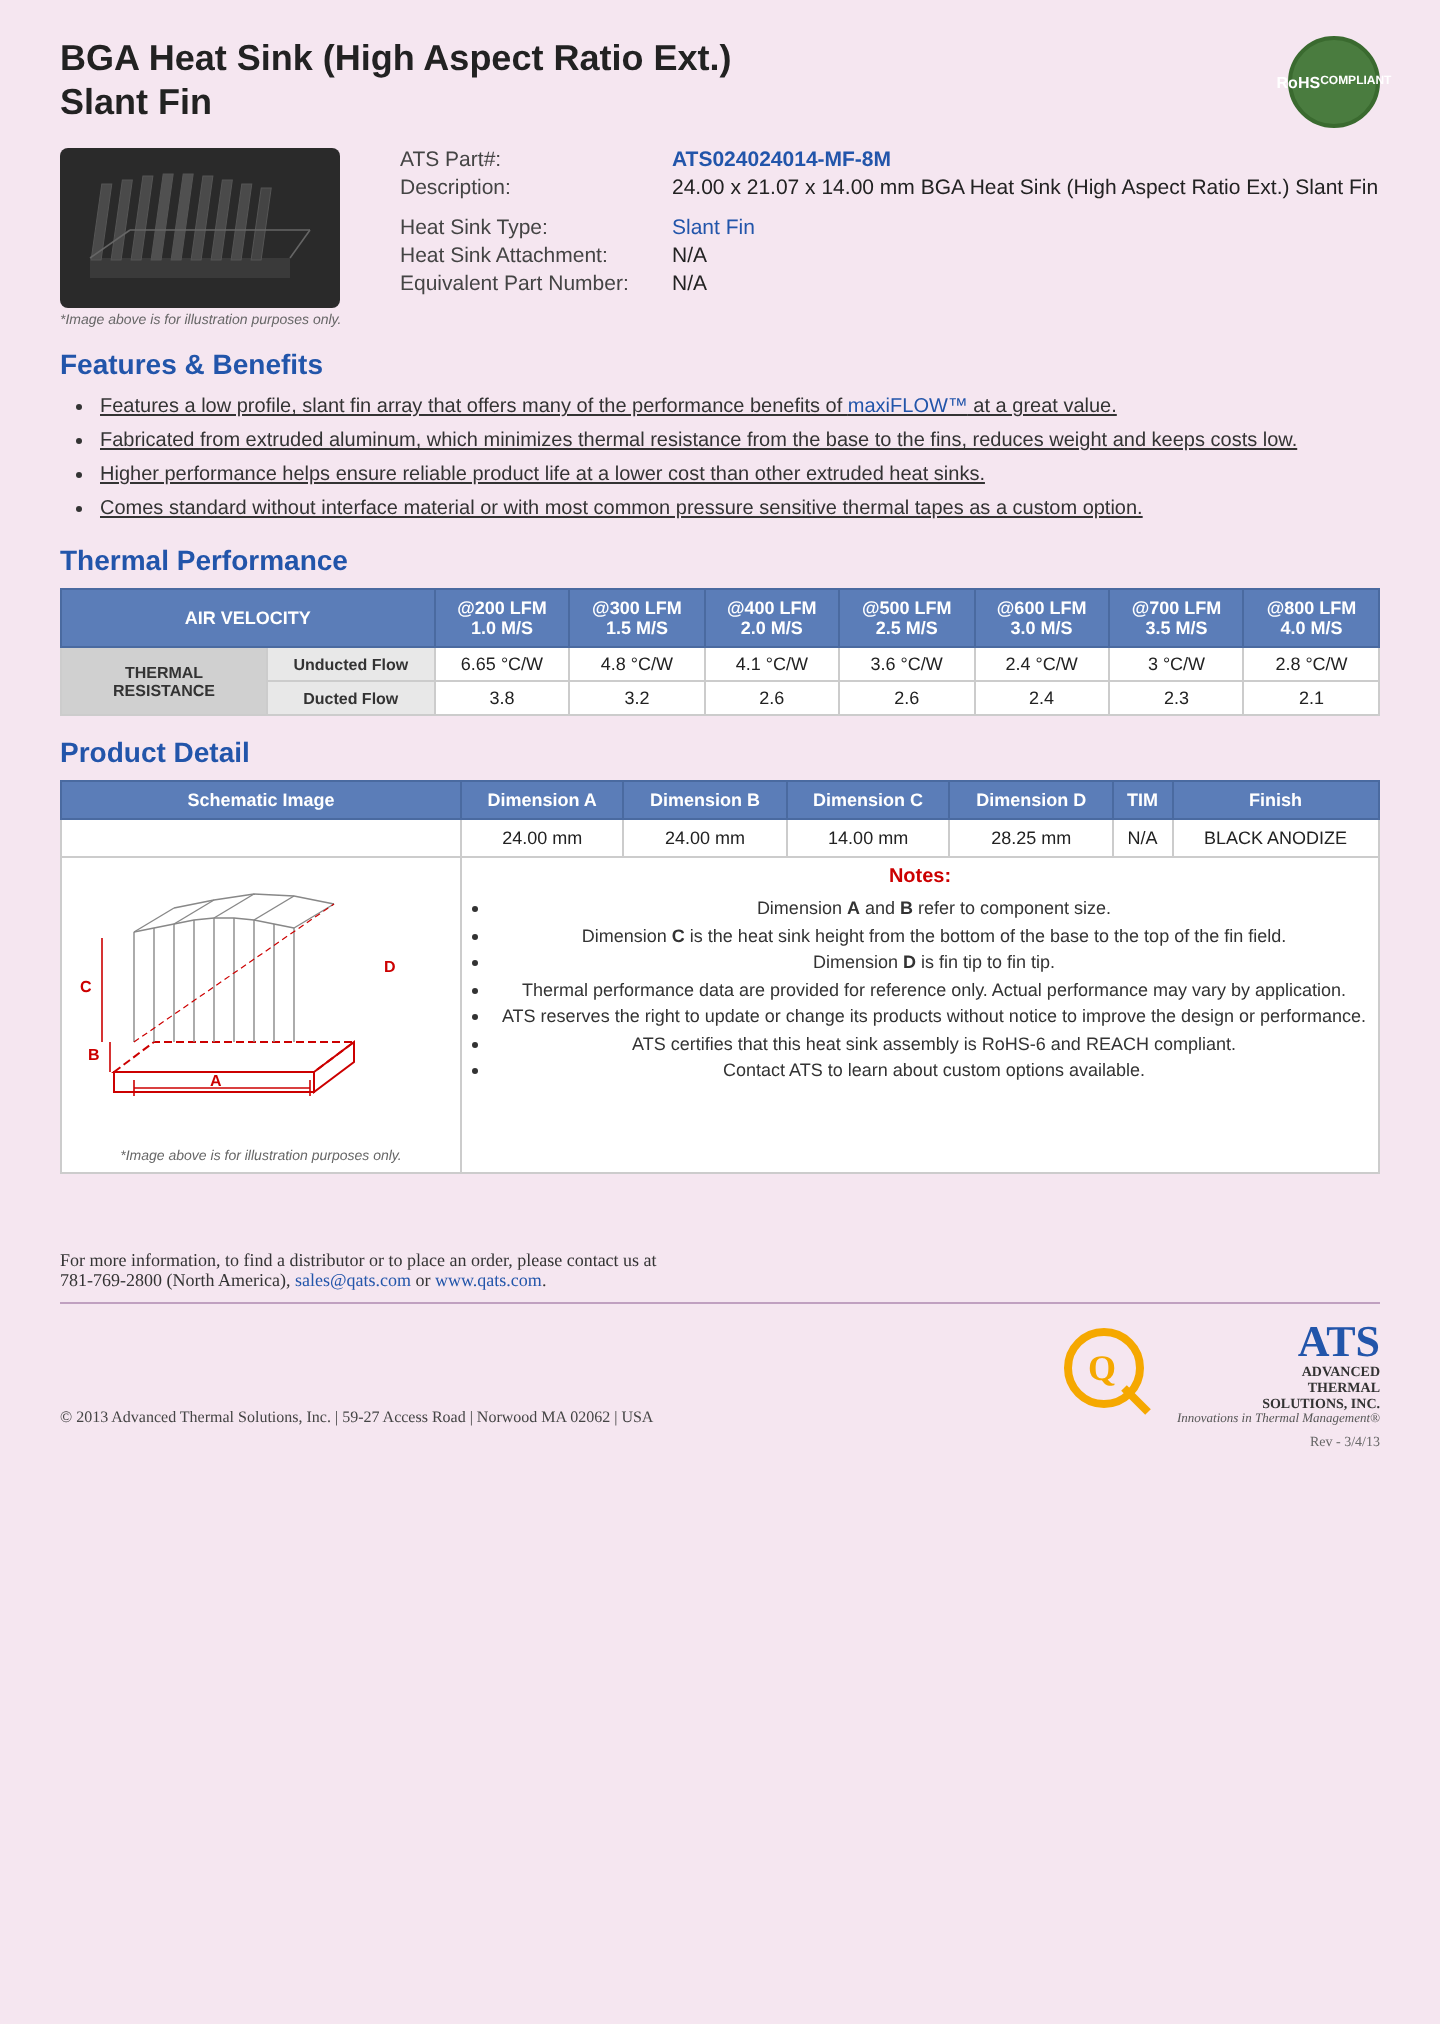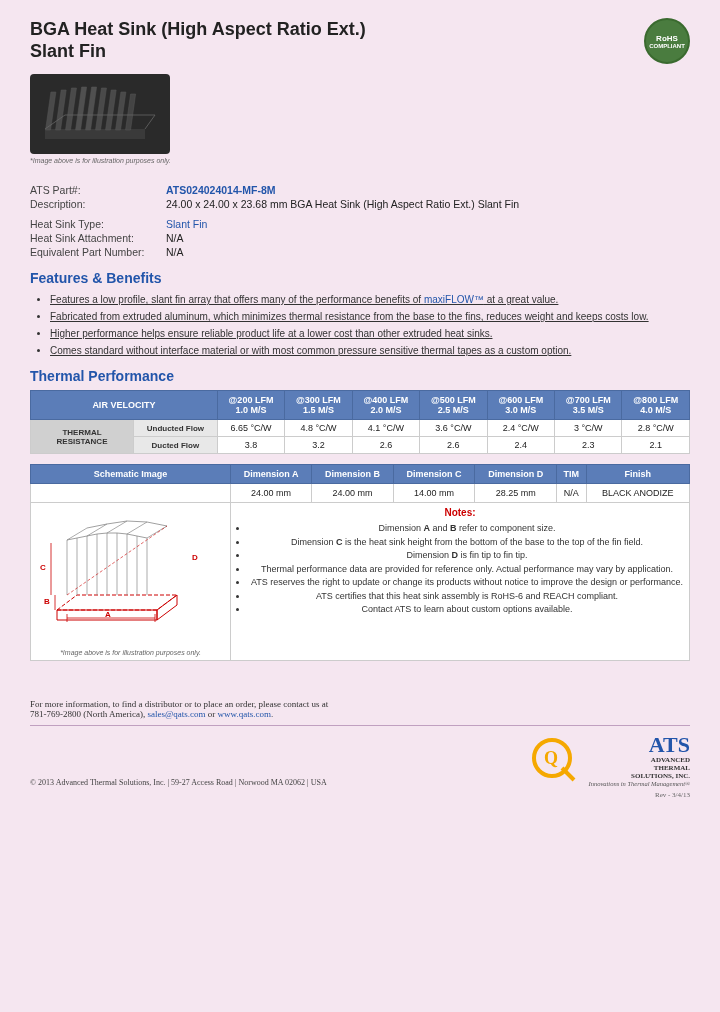--- a/index.html
+++ b/index.html
@@ -33,36 +33,35 @@
       line-height: 1.2;
     }
     .rohs-badge {
       width: 46px;
       height: 46px;
       border-radius: 50%;
       background: #4a7c3f;
       display: flex;
       align-items: center;
       justify-content: center;
-      flex-direction: column;
+      flex-direction: row;
       color: white;
       font-size: 7px;
       font-weight: bold;
       text-align: center;
       border: 2px solid #3a6a2f;
     }
     .rohs-badge .rohs-text { font-size: 8px; font-weight: bold; }
     .rohs-badge .compliant { font-size: 6px; }
 
     
     .product-info {
       display: flex;
       gap: 20px;
       margin-bottom: 8px;
-      flex-direction: column;
     }
     .product-image-container {
       width: 150px;
       flex-shrink: 0;
     }
     .product-image {
       width: 140px;
       height: 80px;
       background: #2a2a2a;
       border-radius: 4px;
@@ -331,21 +330,21 @@
       <div class="image-note">*Image above is for illustration purposes only.</div>
     </div>
 
     <div class="product-details">
       <div class="detail-row">
         <span class="detail-label">ATS Part#:</span>
         <span class="detail-value blue">ATS024024014-MF-8M</span>
       </div>
       <div class="detail-row">
         <span class="detail-label">Description:</span>
-        <span class="detail-value">24.00 x 24.00 x 23.68 mm BGA Heat Sink (High Aspect Ratio Ext.) Slant Fin</span>
+        <span class="detail-value">24.00 x 21.07 x 14.00 mm BGA Heat Sink (High Aspect Ratio Ext.) Slant Fin</span>
       </div>
       <div style="height:6px"></div>
       <div class="detail-row">
         <span class="detail-label">Heat Sink Type:</span>
         <span class="detail-value link">Slant Fin</span>
       </div>
       <div class="detail-row">
         <span class="detail-label">Heat Sink Attachment:</span>
         <span class="detail-value">N/A</span>
       </div>
@@ -396,20 +395,21 @@
         <td>3.2</td>
         <td>2.6</td>
         <td>2.6</td>
         <td>2.4</td>
         <td>2.3</td>
         <td>2.1</td>
       </tr>
     </tbody>
   </table>
 
+  <div class="section-title">Product Detail</div>
   <table class="product-detail-table">
     <thead>
       <tr>
         <th>Schematic Image</th>
         <th>Dimension A</th>
         <th>Dimension B</th>
         <th>Dimension C</th>
         <th>Dimension D</th>
         <th>TIM</th>
         <th>Finish</th>

